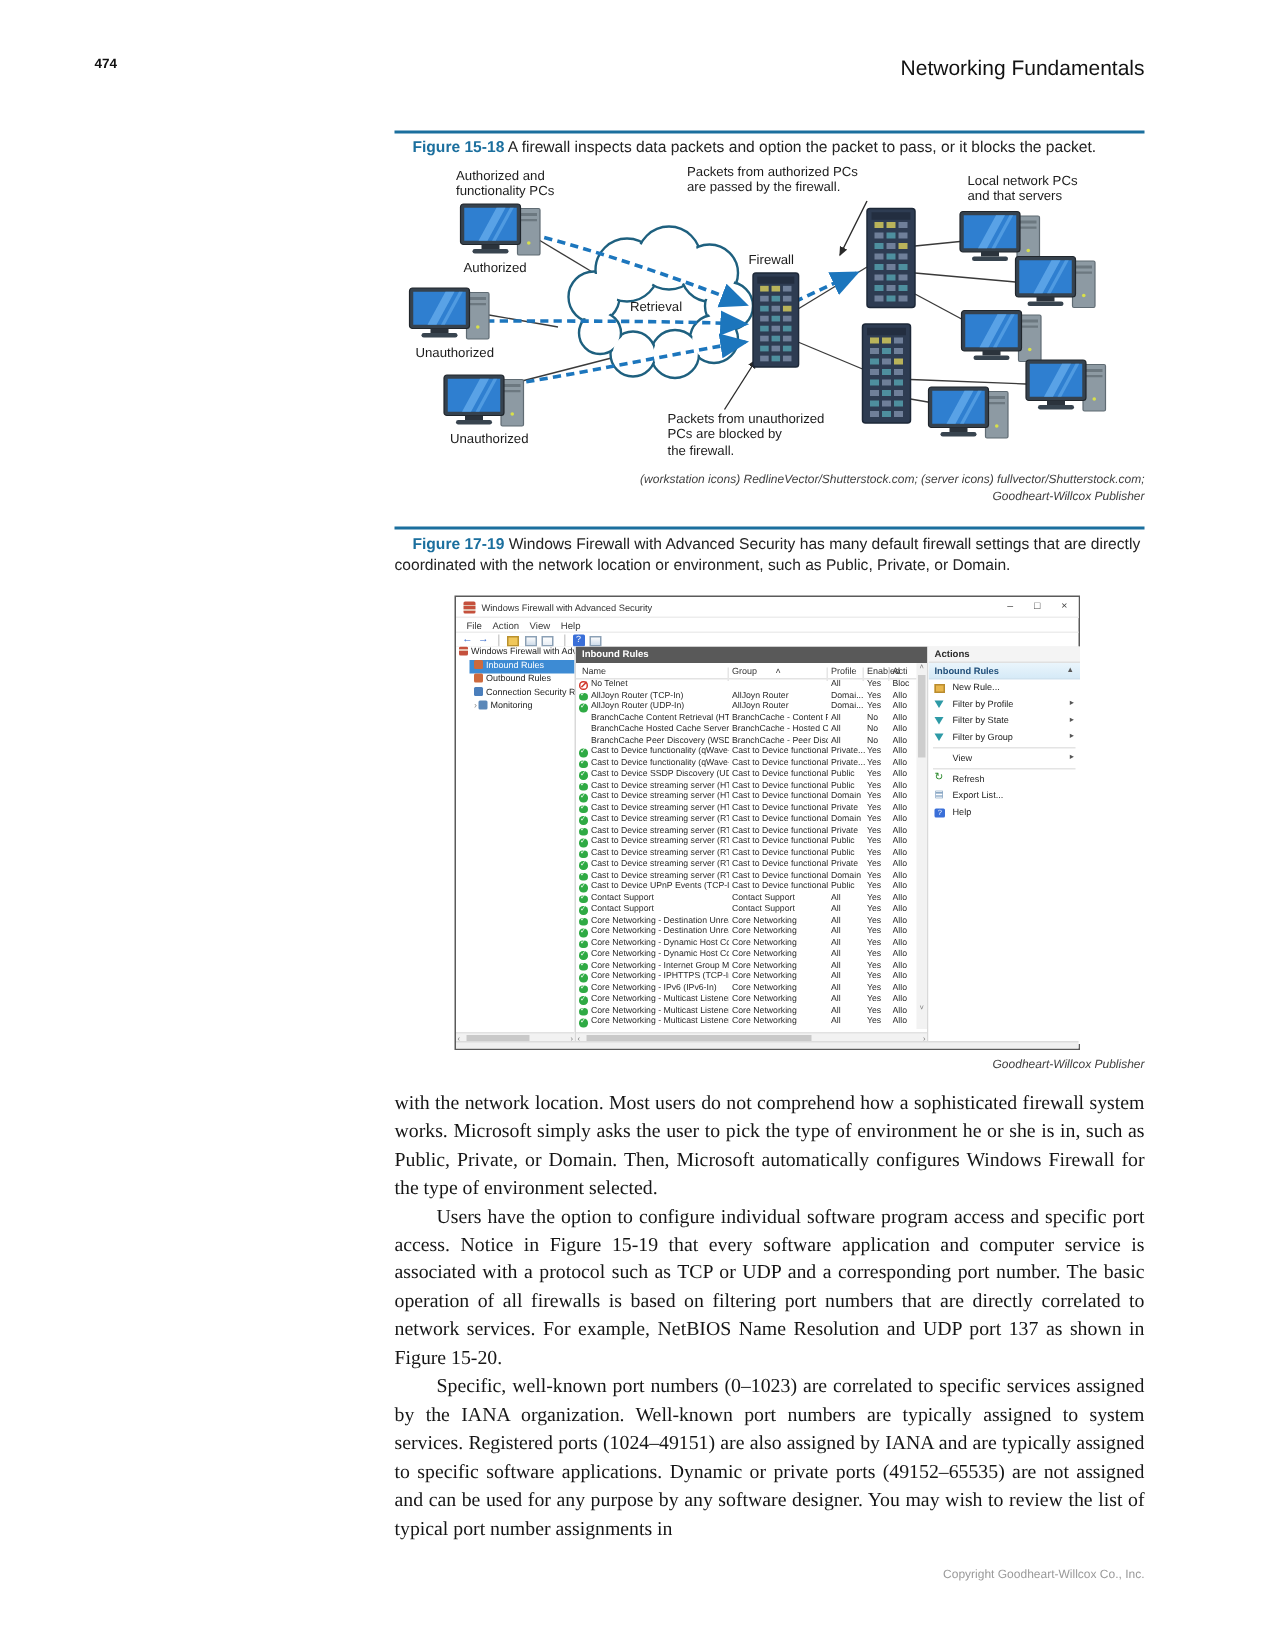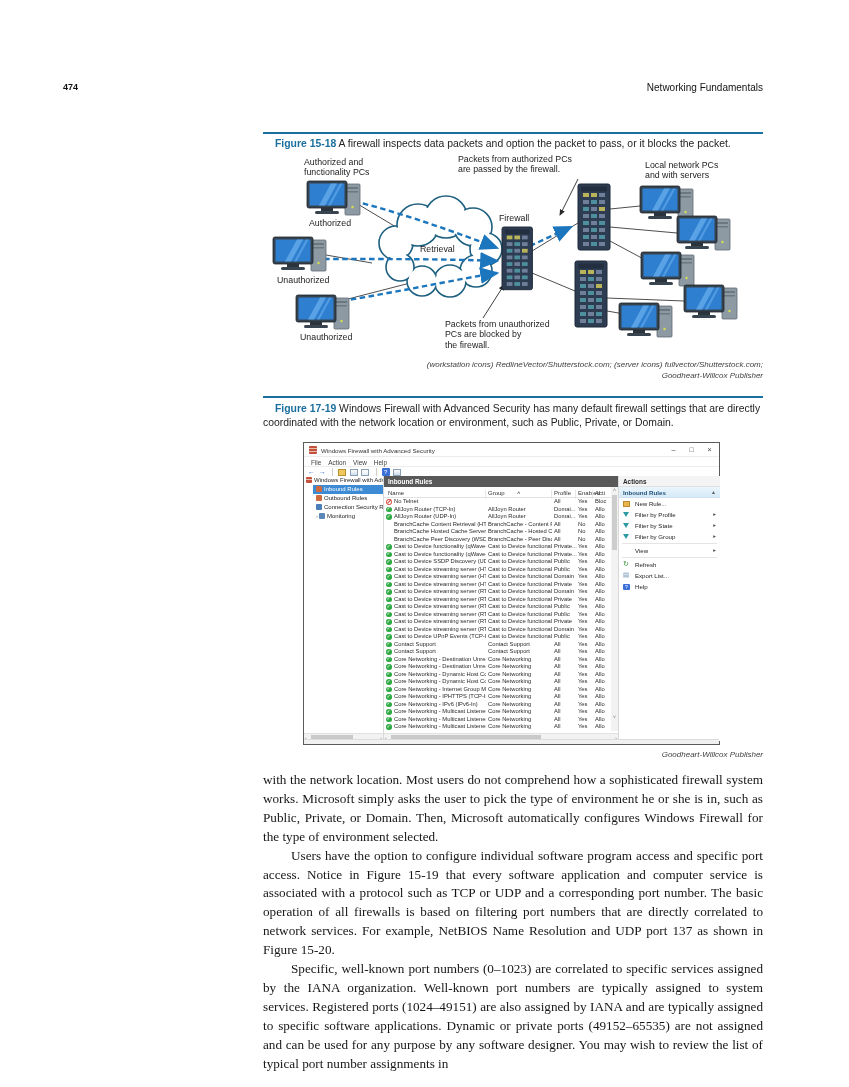--- a/index.html
+++ b/index.html
@@ -1,23 +1,23 @@
 <!DOCTYPE html>
 <html><head>
 <meta charset="utf-8">
 <style>
   * { margin:0; padding:0; box-sizing:border-box; }
   html,body { background:#ffffff; }
   .page { position:relative; width:849px; height:1087px; background:#fff;
           font-family:"Liberation Sans", sans-serif; overflow:hidden; }
-  .abs { position:absolute;margin-top:45px; }
+  .abs { position:absolute; }
 
   
   .page-num { left:63px; top:37px; font-size:9px; font-weight:bold; color:#111; }
-  .running-head { right:86px; top:37px; font-size:10px; color:#111; }
+  .running-head { right:86px; top:37px; font-size:14px; color:#111; }
   .page-footer { right:86px; top:1045px; font-size:8px; color:#9a9a9a; }
 
   
   .fig-rule { left:263px; width:500px; height:2px; background:#1b6f9e; }
   .fig-caption { left:263px; width:500px; font-size:10.4px; line-height:1.32; color:#232323; }
   .fig-caption b { color:#1b6f9e; font-weight:bold;padding-left:12px; }
   .credit { font-style:italic; font-size:8px; color:#3f3f3f; text-align:right; }
 
   
   .diagram { left:268px; top:106px; width:500px; height:215px; }
@@ -230,21 +230,21 @@
       <use href="#rack" transform="translate(234,76) scale(0.95)"></use>
       <use href="#rack" transform="translate(310,33)"></use>
       <use href="#rack" transform="translate(307,110)"></use>
     </svg>
 
     <div class="dlabel" style="left:36px; top:6px;">Authorized and
 functionality PCs</div>
     <div class="dlabel" style="left:190px; top:3px;">Packets from authorized PCs
 are passed by the firewall.</div>
     <div class="dlabel" style="left:377px; top:9px;">Local network PCs
-and with servers</div>
+and that servers</div>
     <div class="dlabel" style="left:41px; top:67px;">Authorized</div>
     <div class="dlabel" style="left:152px; top:93px;">Retrieval</div>
     <div class="dlabel" style="left:231px; top:62px;">Firewall</div>
     <div class="dlabel" style="left:9px; top:124px;">Unauthorized</div>
     <div class="dlabel" style="left:32px; top:181px;">Unauthorized</div>
     <div class="dlabel" style="left:177px; top:168px;">Packets from unauthorized
 PCs are blocked by
 the firewall.</div>
   </div>
 

